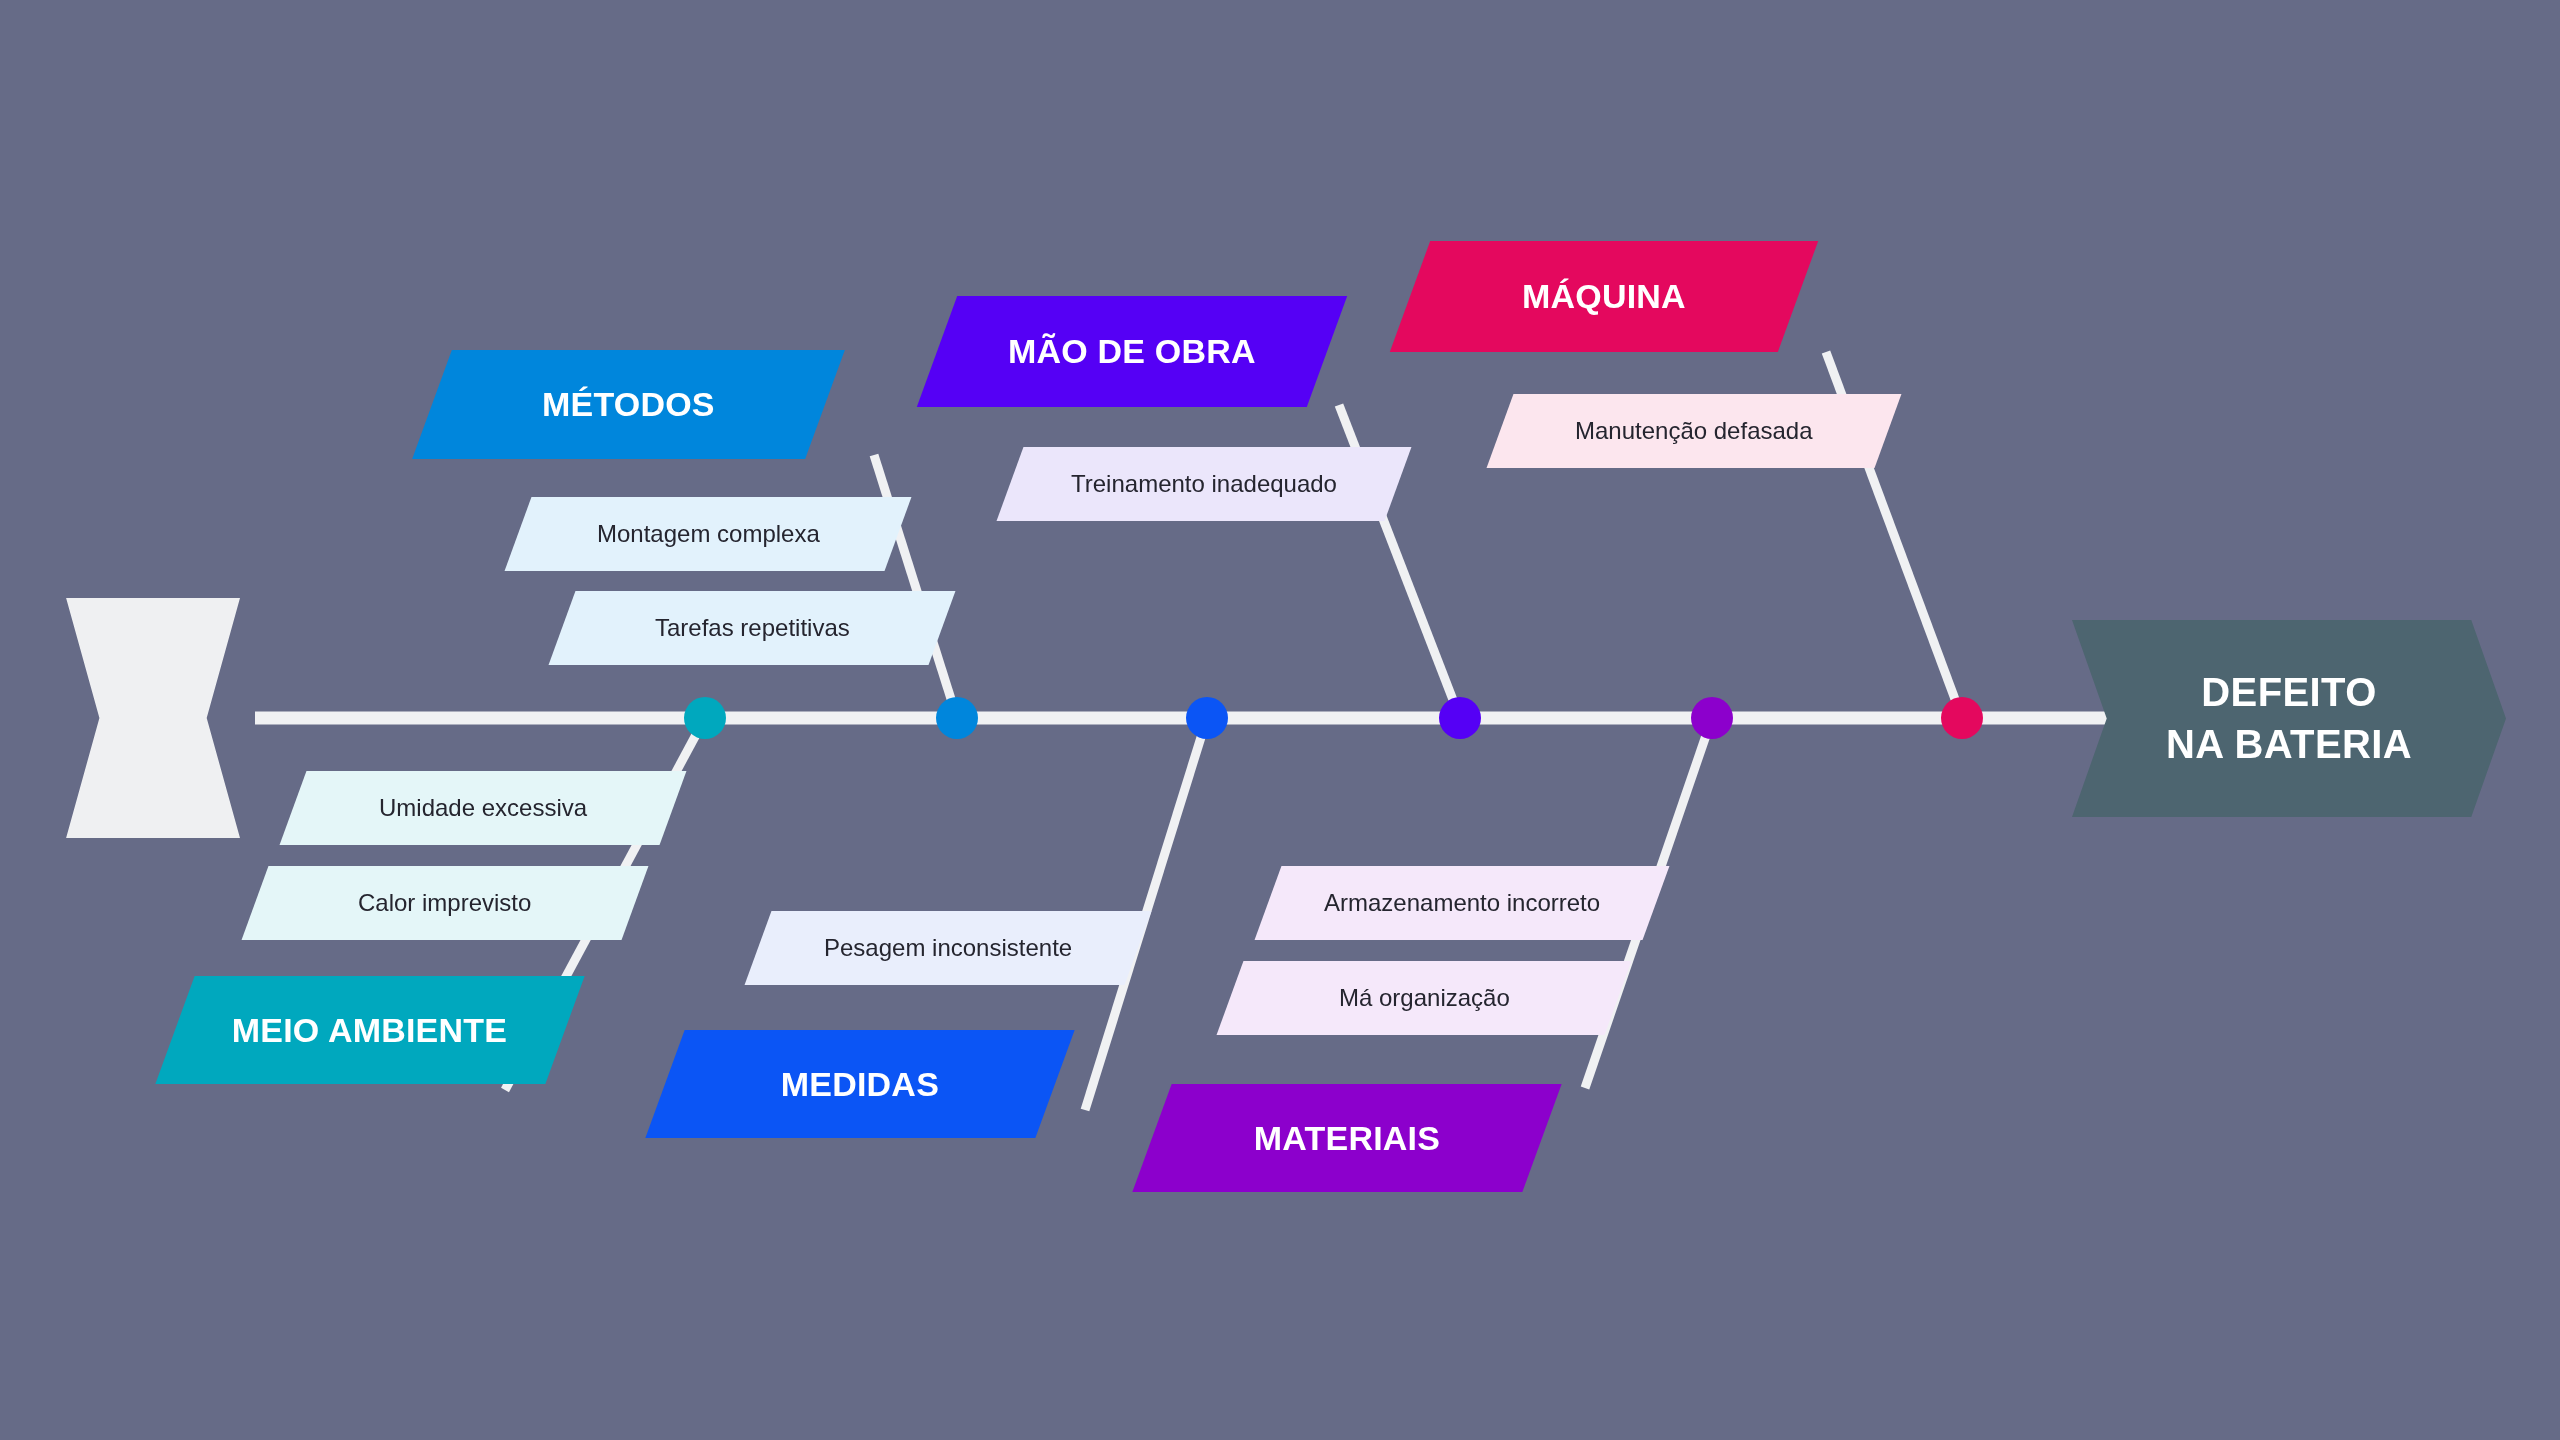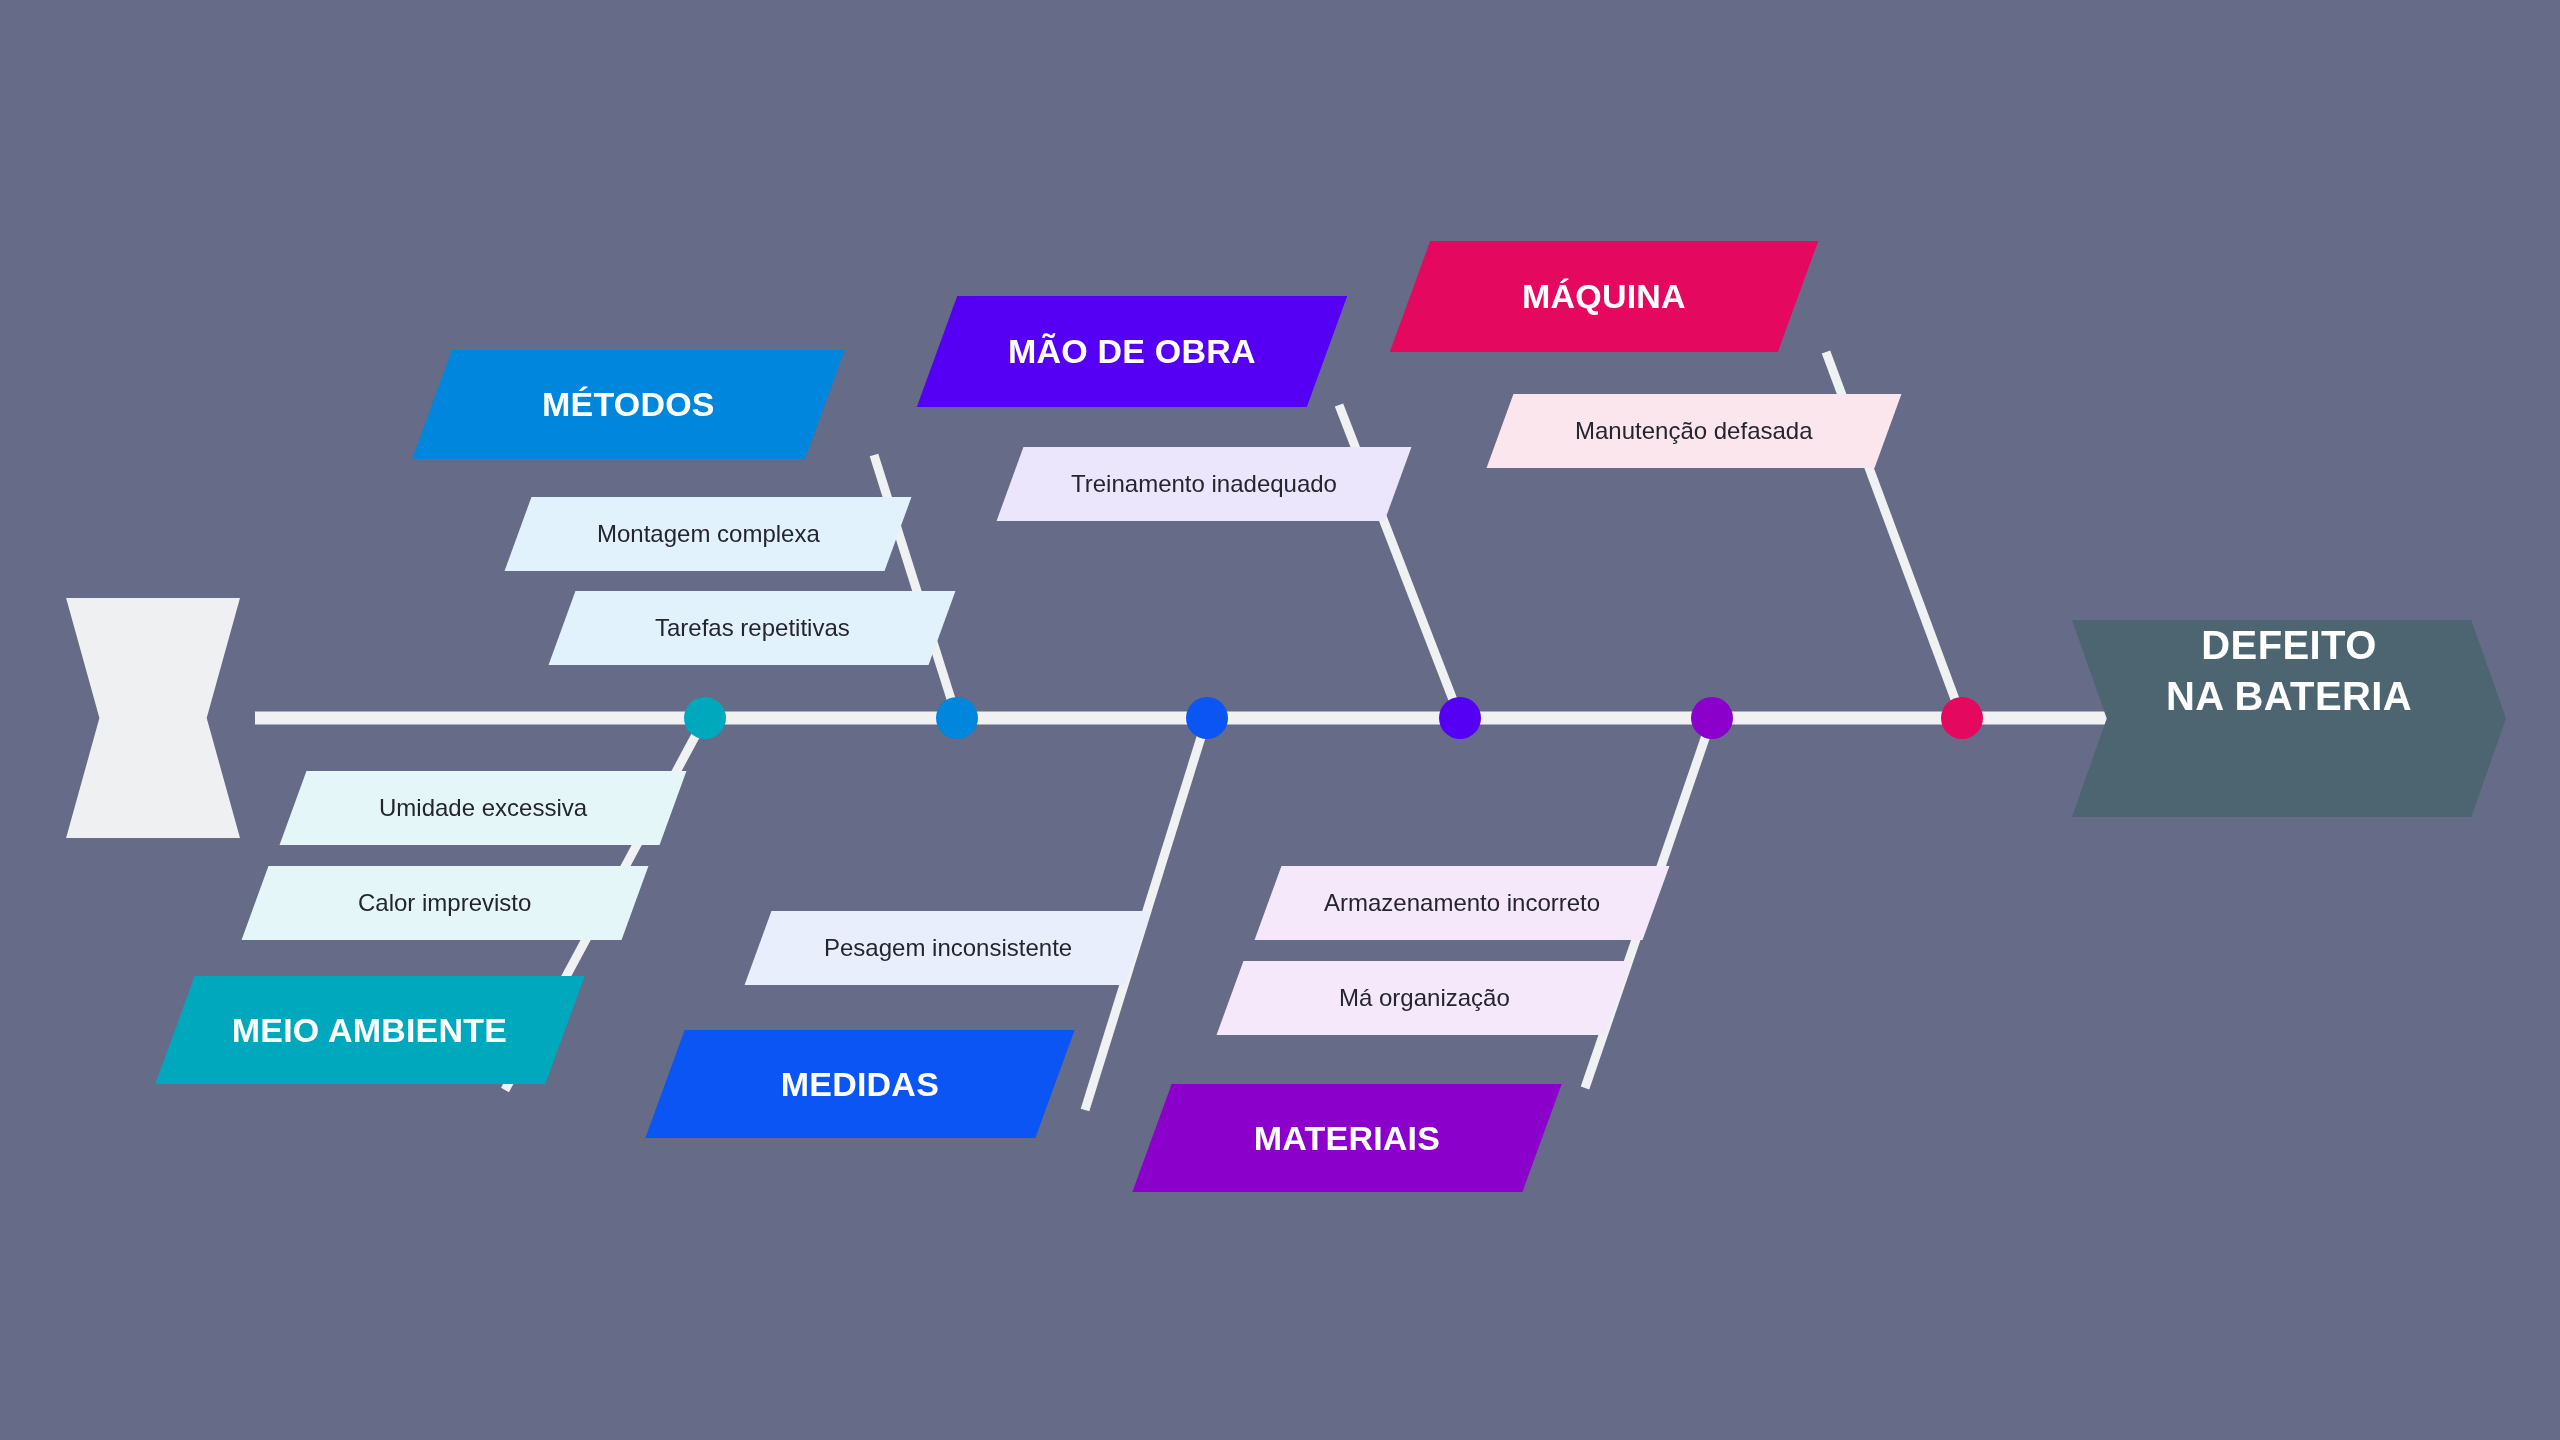--- a/index.html
+++ b/index.html
@@ -68,20 +68,21 @@
     background: #eff0f2;
     clip-path: polygon(6% 0%, 100% 0%, 82% 50%, 100% 100%, 6% 100%, 24% 50%);
   }
 
   
   .head {
     position: absolute;
     background: #4d6570;
     clip-path: polygon(0% 0%, 92% 0%, 100% 50%, 92% 100%, 0% 100%, 8% 50%);
     display: flex;
+    align-items: center;
     justify-content: center;
   }
   .head > span {
     color: #ffffff;
     font-size: 40px;
     font-weight: bold;
     line-height: 1.28;
     text-align: center;
     white-space: pre-line;
     letter-spacing: 0.4px;

